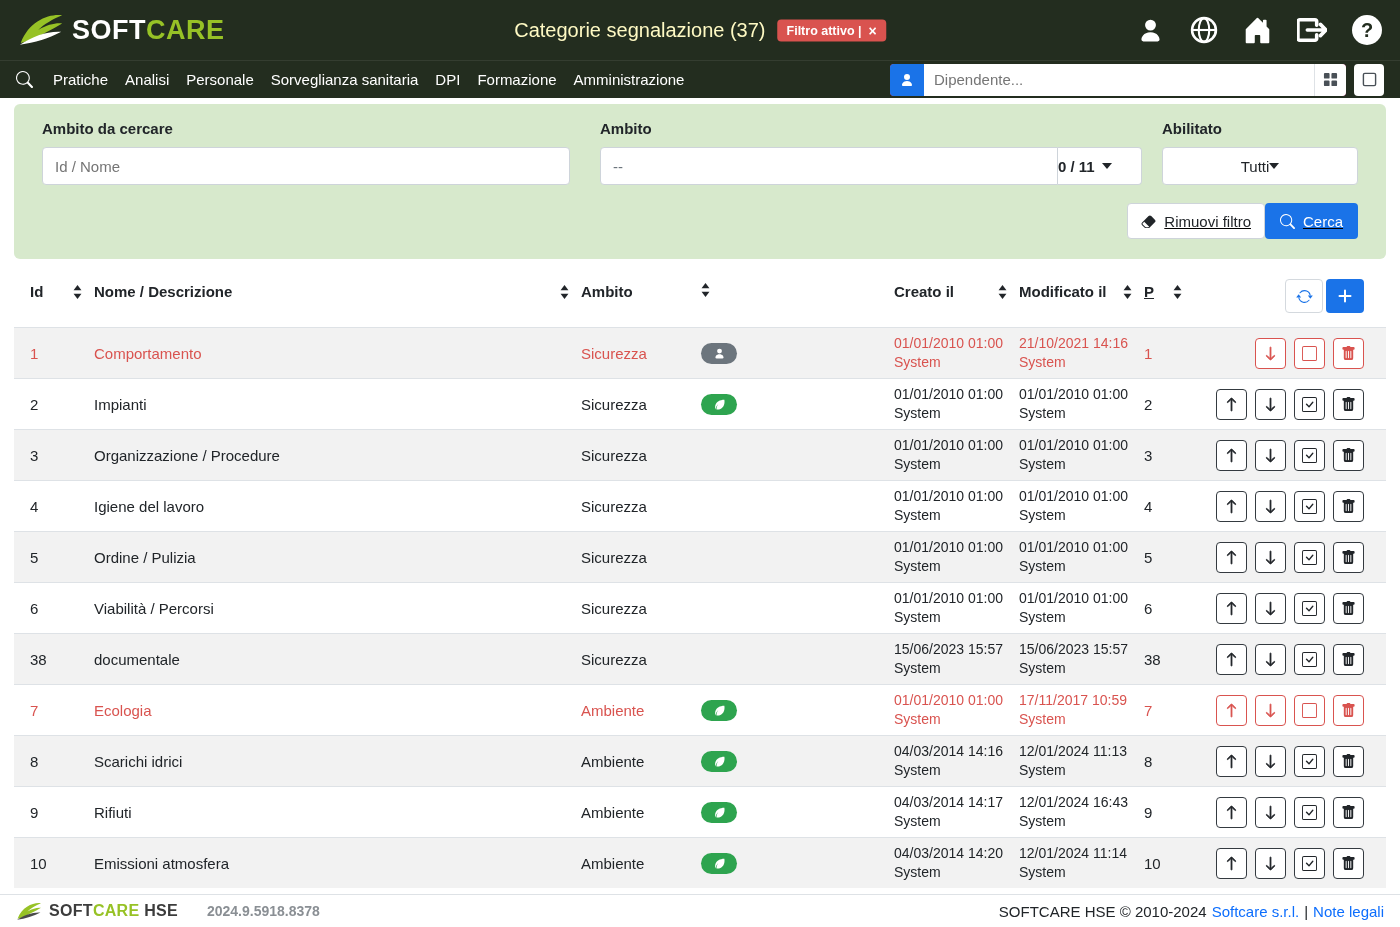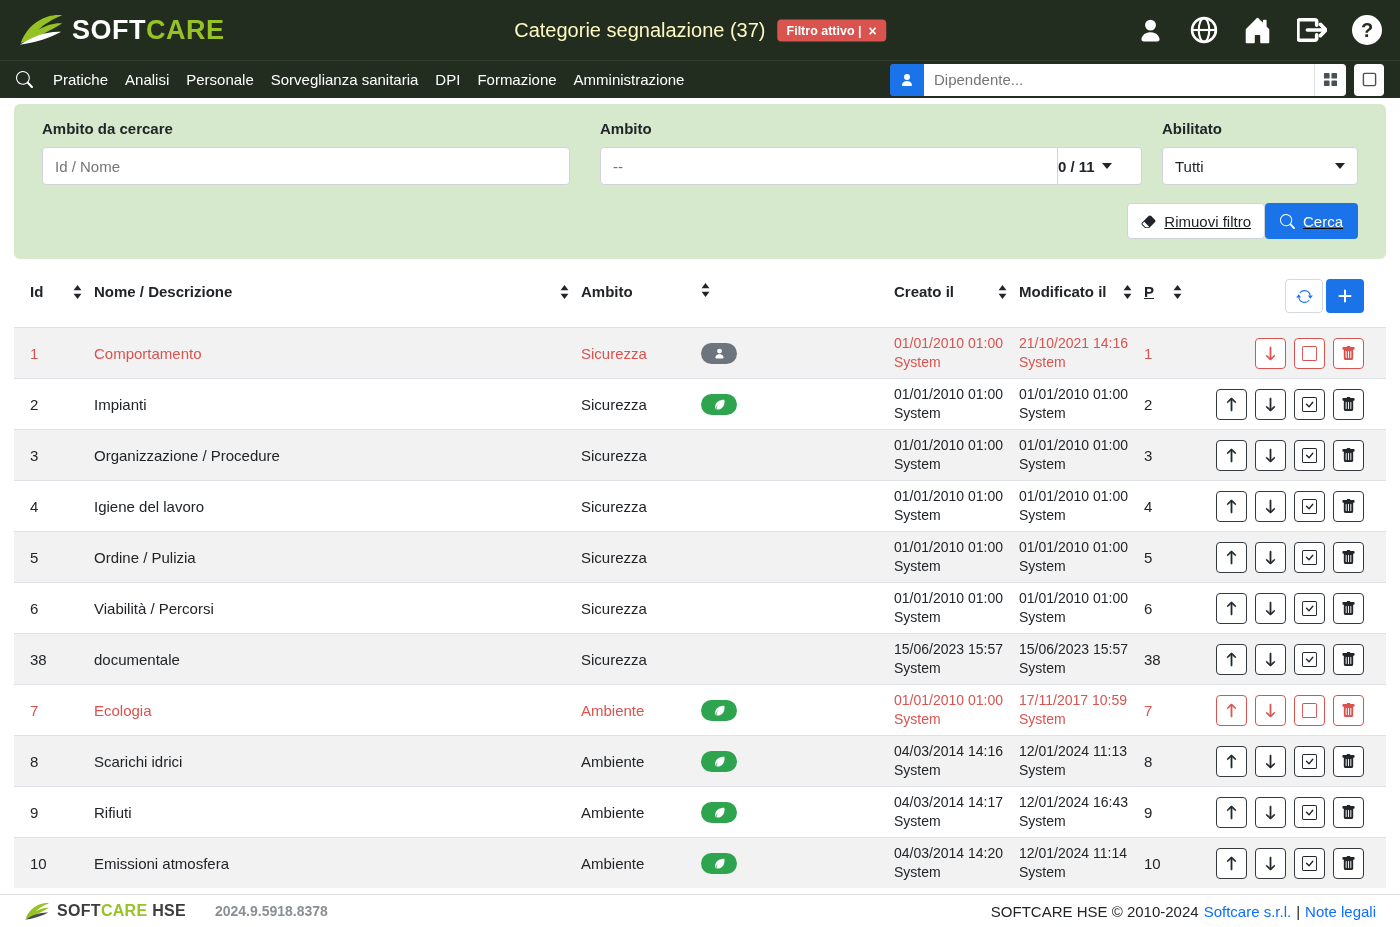--- a/index.html
+++ b/index.html
@@ -49,21 +49,21 @@
   .filter-row{display:flex;align-items:flex-start;}
   .f-label{font-weight:700;font-size:15px;color:#212529;display:block;margin-bottom:10px;}
   .input{height:38px;border:1px solid #ced4da;border-radius:4px;background:#fff;font-size:15px;padding:0 12px;width:100%;font-family:"Liberation Sans",sans-serif;color:#212529;}
   .f-text{width:528px;}
   .f-ambito{width:542px;margin-left:30px;}
   .f-abilitato{width:196px;margin-left:auto;}
   .ambito-group{display:flex;width:100%;}
   .ambito-input{flex:1;border-radius:4px 0 0 4px;display:flex;align-items:center;color:#6c757d;}
   .ambito-count{width:84px;height:38px;border:1px solid #ced4da;border-left:0;border-radius:0 4px 4px 0;background:#fff;display:flex;align-items:center;justify-content:flex-start;gap:7px;font-weight:700;font-size:15px;color:#212529;font-family:"Liberation Sans",sans-serif;}
   .caret{width:0;height:0;border-left:5px solid transparent;border-right:5px solid transparent;border-top:6px solid #212529;display:inline-block;}
-  .select-box{display:flex;align-items:center;justify-content:space-between;}
+  .select-box{display:flex;align-items:center;justify-content:center;}
   .filter-actions{display:flex;justify-content:flex-end;margin-top:18px;text-decoration:underline;}
   .btn-light{background:#fff;border:1px solid #ced4da;border-radius:4px;height:36px;padding:0 13px;font-size:15px;display:inline-flex;align-items:center;gap:8px;color:#212529;font-family:"Liberation Sans",sans-serif;}
   .btn-blue{background:var(--primary-blue);color:#fff;border:none;border-radius:4px;height:36px;padding:10px 15px;font-size:15px;display:inline-flex;align-items:center;gap:8px;font-family:"Liberation Sans",sans-serif;}
 
   
   .table-wrap{margin:12px 14px 0;}
   table{width:100%;border-collapse:collapse;table-layout:fixed;}
   th{font-size:15px;font-weight:700;text-align:left;color:#212529;padding:12px 10px 14px 2px;vertical-align:top;}
   th.first,td.first{padding-left:16px;}
   .th-flex{display:flex;align-items:center;justify-content:space-between;}
@@ -79,21 +79,21 @@
   .c-date div{font-size:14px;line-height:19px;}
   .pill{display:inline-flex;align-items:center;justify-content:center;width:36px;height:21px;border-radius:11px;}
   .pill-gray{background:var(--badge-gray);}
   .pill-green{background:var(--badge-green);}
   .act-group{display:flex;justify-content:flex-end;padding-right:12px;}
   .act-btn{width:31px;height:31px;border:1px solid #343a40;background:#fff;border-radius:4px;color:#212529;display:inline-flex;align-items:center;justify-content:center;margin-left:8px;}
   .act-btn svg{fill:currentColor;}
   tr.danger .act-btn{border-color:var(--danger-red);color:var(--danger-red);}
 
   
-  .footer{position:absolute;left:0;right:0;bottom:0;height:33px;background:#fff;border-top:1px solid #dee2e6;display:flex;align-items:center;justify-content:space-between;padding:0 24px;}
+  .footer{position:absolute;left:0;right:0;bottom:0;height:33px;background:#fff;border-top:1px solid #dee2e6;display:flex;align-items:center;justify-content:space-between;padding:0 16px;}
   .f-left{display:flex;align-items:center;gap:7px;}
   .f-logo{font-size:16px;font-weight:700;color:#3c3c3c;letter-spacing:.3px;}
   .f-logo .care{color:var(--brand-green);}
   .version{color:#8a8f94;font-size:14px;margin-left:22px;font-weight:bold;}
   .f-right{font-size:15px;color:#212529;display:flex;align-items:center;gap:5px;}
   .f-right a{color:var(--link-blue);text-decoration:none;}
 </style>
 </head>
 <body>
 

